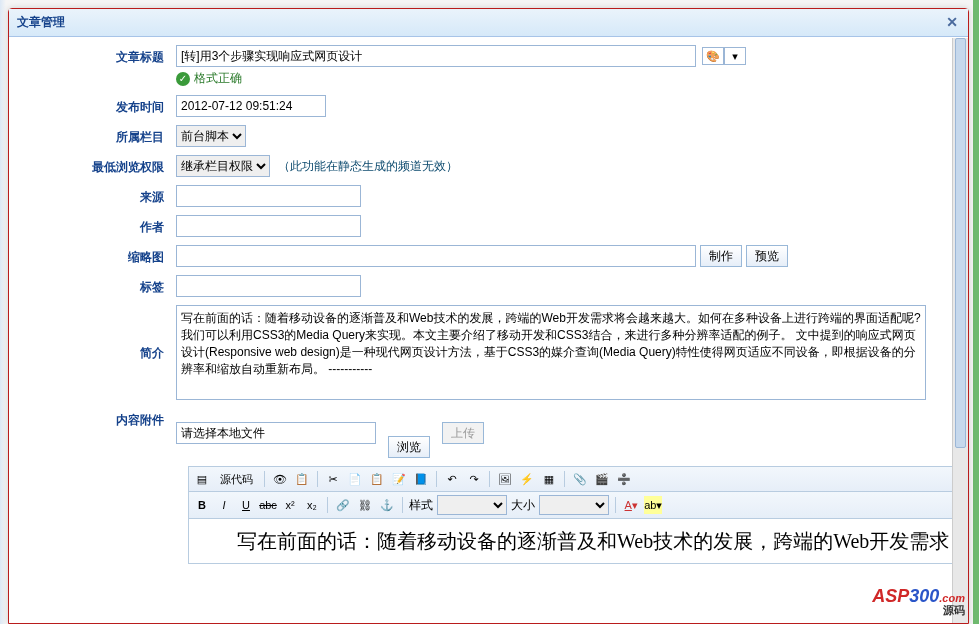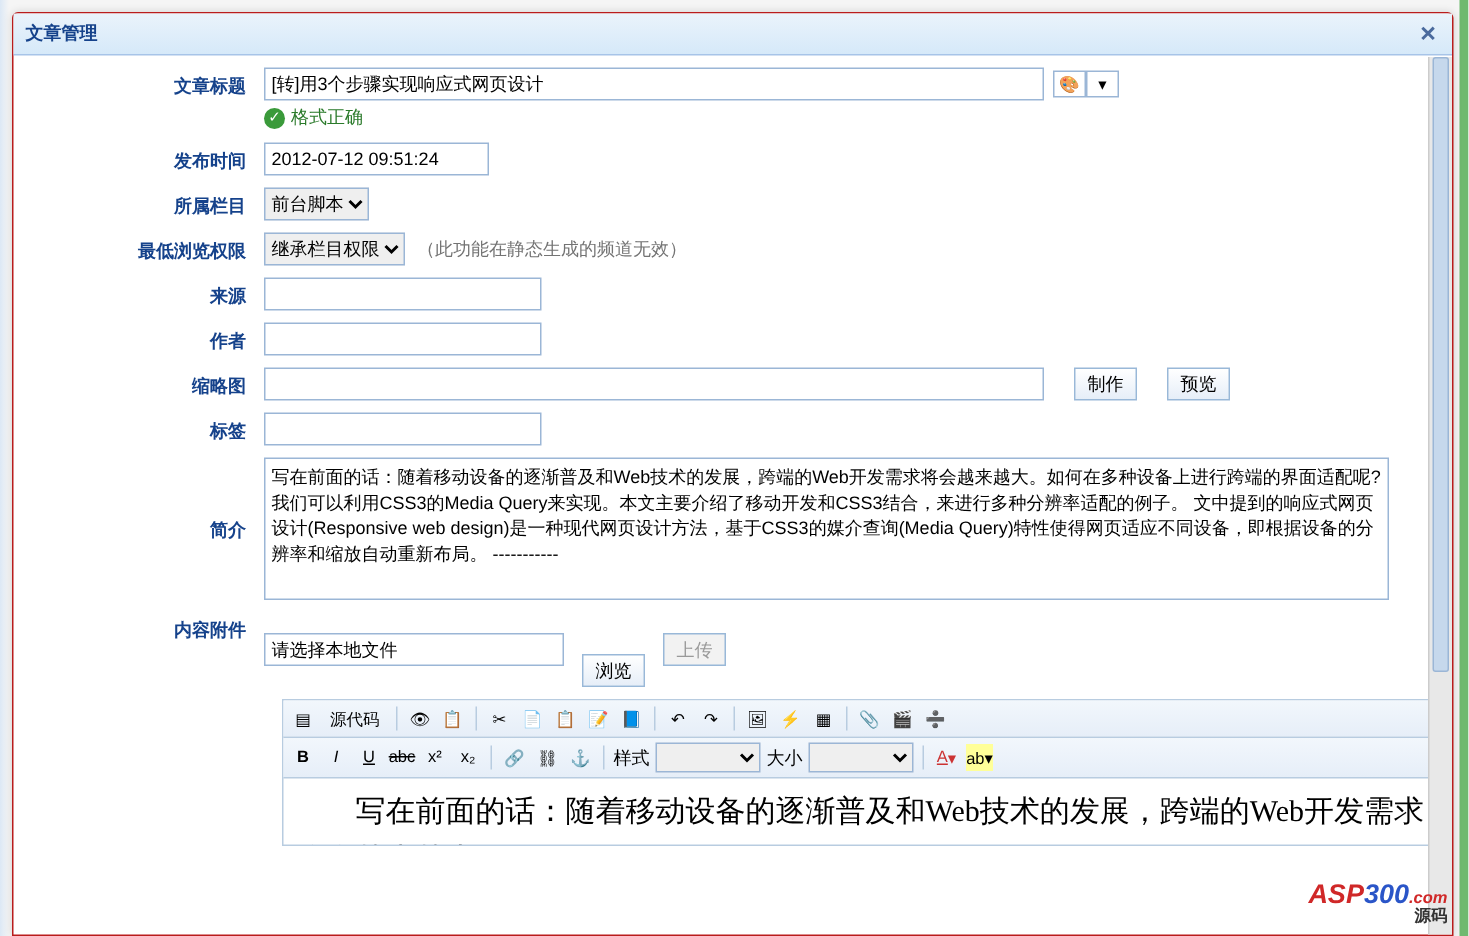--- a/index.html
+++ b/index.html
@@ -12,23 +12,23 @@
 .row{display:flex;align-items:flex-start;margin-bottom:8px;}
 .lbl{width:155px;text-align:right;padding-right:12px;color:#15428b;font-weight:bold;padding-top:4px;}
 .fld{flex:1;display:flex;align-items:center;flex-wrap:wrap;}
 .txt{height:22px;border:1px solid #9bb6d6;padding:2px 4px;font-size:12px;}
 .w520{width:520px;}
 .w150{width:150px;}
 .w185{width:185px;}
 .valid{color:#2a7a2a;display:flex;align-items:center;margin-top:3px;}
 .check{display:inline-block;width:14px;height:14px;border-radius:7px;background:#3a9a3a;color:#fff;font-size:10px;text-align:center;line-height:14px;margin-right:4px;}
 select{height:22px;border:1px solid #9bb6d6;font-size:12px;}
-.note{color:#737373;margin-left:8px;}
+.note{color:#0c4a6e;margin-left:8px;}
 textarea{width:750px;height:95px;border:1px solid #9bb6d6;padding:4px;font-size:12px;font-family:inherit;resize:none;}
-.btn{height:22px;padding:0 8px;border:1px solid #99b8d8;background:linear-gradient(#fff,#e6eef8);cursor:pointer;font-size:12px;margin-left:20px;}
+.btn{height:22px;padding:0 8px;border:1px solid #99b8d8;background:linear-gradient(#fff,#e6eef8);cursor:pointer;font-size:12px;margin-left:4px;}
 .btn.dis{color:#999;background:#f2f2f2;}
 .chk{margin-right:4px;}
 .ck{margin-left:18px;}
 .editor{border:1px solid #b8cce0;width:790px;margin-left:167px;}
 .tbar{background:linear-gradient(#f2f7fc,#e6eef8);border-bottom:1px solid #b8cce0;padding:3px 4px;display:flex;align-items:center;gap:4px;}
 .ticon{width:18px;height:18px;display:inline-flex;align-items:center;justify-content:center;border:1px solid transparent;cursor:pointer;font-size:11px;}
 .sep{width:1px;height:16px;background:#b8cce0;margin:0 2px;}
 .sel{height:20px;border:1px solid #9bb6d6;font-size:11px;}
 .ebody{padding:6px 8px;font-size:20px;line-height:1.6;height:44px;overflow:hidden;font-family:SimSun,serif;}
 .logo{position:absolute;bottom:6px;right:14px;font-family:Arial,sans-serif;font-weight:bold;font-style:italic;font-size:18px;}

